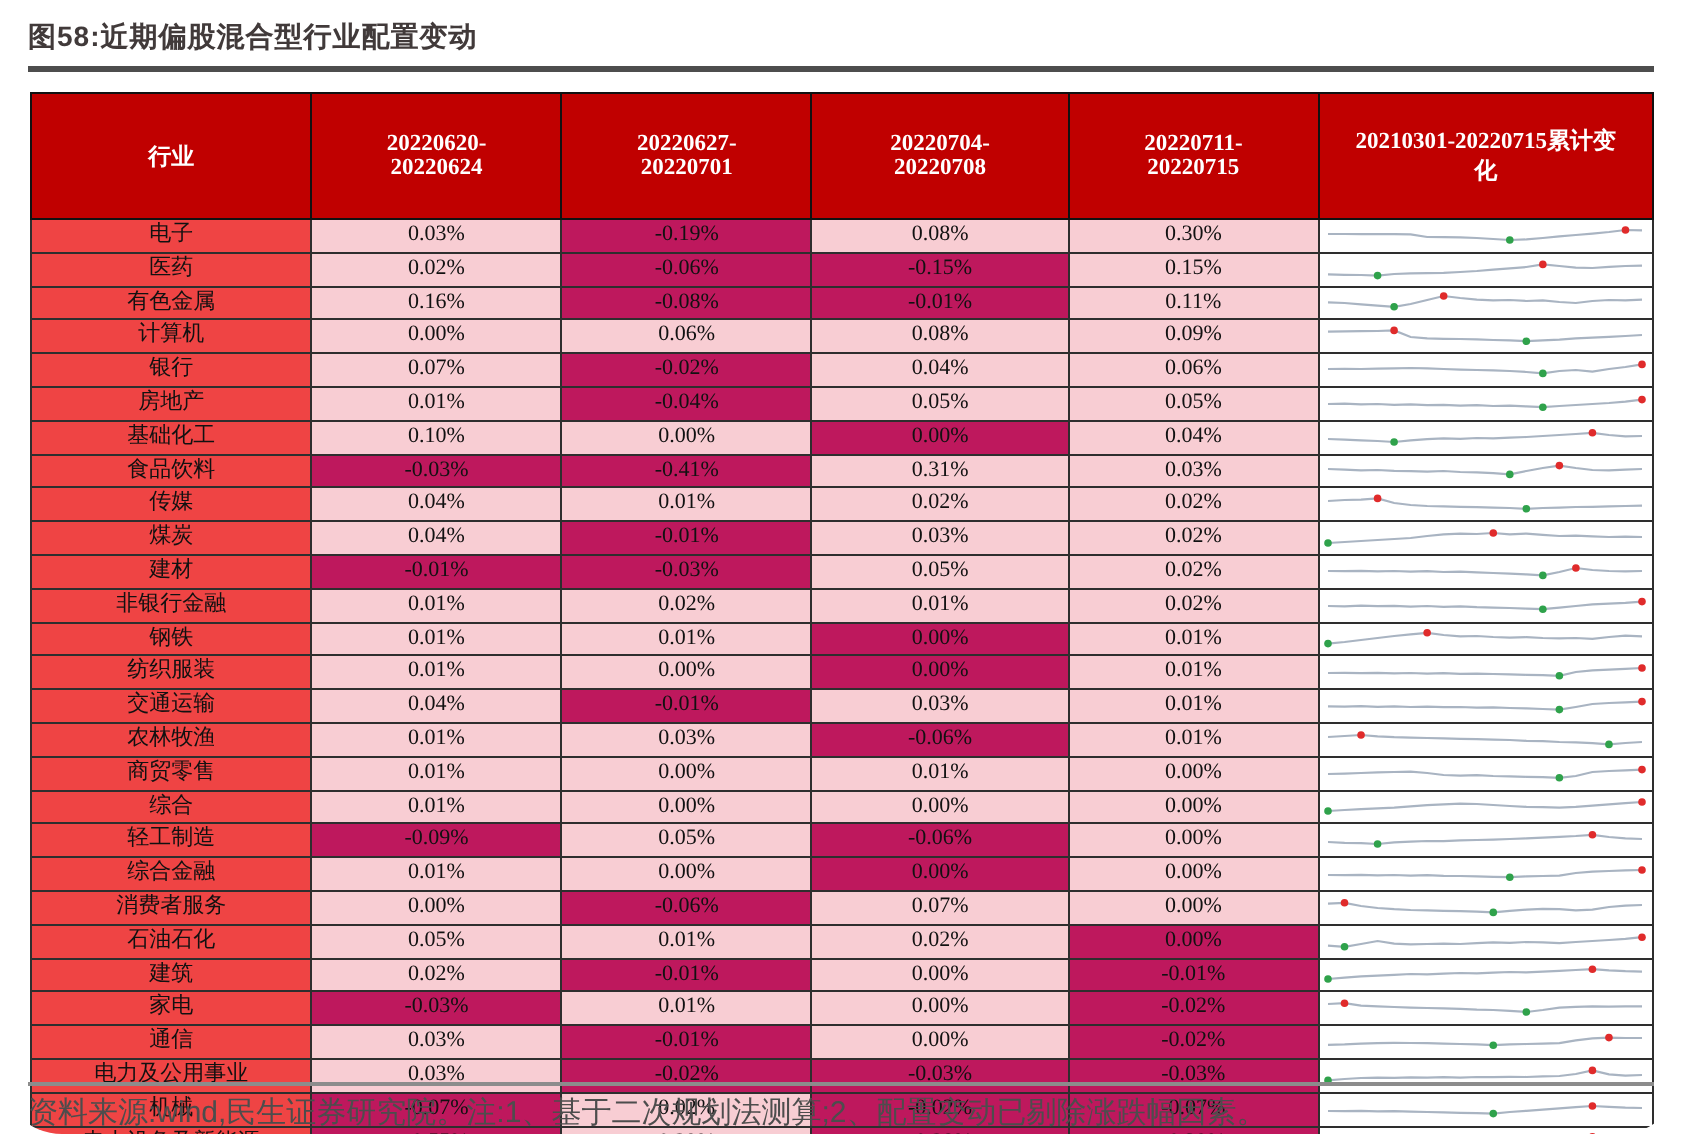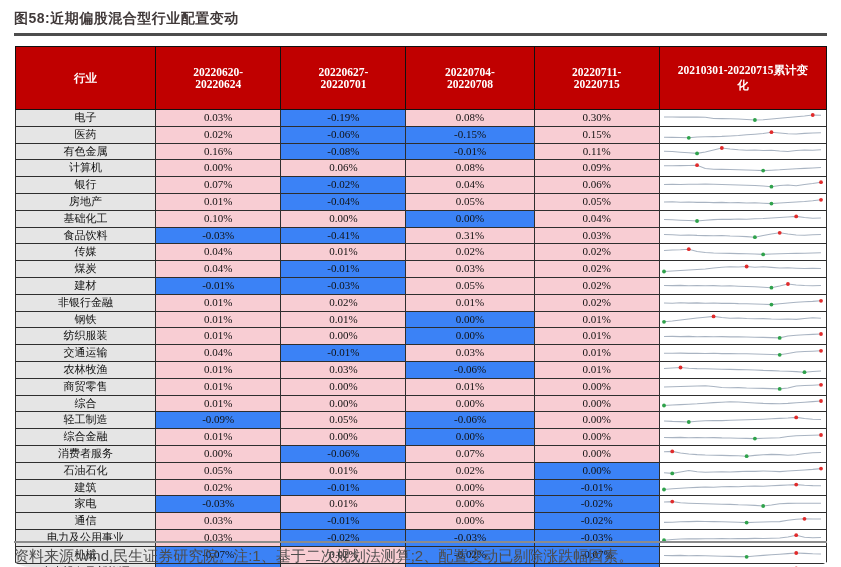--- a/index.html
+++ b/index.html
@@ -8,23 +8,23 @@
   .fig-title{position:absolute;left:14px;top:10px;font-size:14px;font-weight:bold;
         color:#413a3a;letter-spacing:0.5px;}
   .title-rule{position:absolute;left:14px;top:33px;width:813px;height:3px;background:#4d4d4d;}
   table.alloc{position:absolute;left:15px;top:46px;width:812px;border-collapse:collapse;
         table-layout:fixed;border:1.5px solid #111;}
   table.alloc th{background:#C00000;color:#ffffff;font-family:"Liberation Serif",serif;
         font-weight:bold;font-size:11.5px;height:17px;padding:16px;border:1px solid #111;}
   table.alloc td{font-family:"Liberation Serif",serif;font-size:11px;color:#111;
         text-align:center;height:15.8px;line-height:15.8px;padding:0;border:1px solid #2e2e2e;
         overflow:hidden;white-space:nowrap;}
-  td.ind{background:#e5e5e5;font-size:11px;}
+  td.ind{background:#ef4444;font-size:11px;}
   td.pos{background:#F8CDD3;}
-  td.neg{background:#3b82f6;}
+  td.neg{background:#be185d;}
   td.spark{background:#ffffff;padding:0;}
   td.spark svg{display:block;margin:0 auto;}
   .col-ind{width:140px;} .col-w1{width:125px;} .col-w2{width:125px;}
   .col-w3{width:128px;} .col-w4{width:125px;} .col-spark{width:167px;}
   .footer-rule{position:absolute;left:14px;top:541px;width:813px;height:2px;background:#8c8c8c;}
   .footer{position:absolute;left:14px;top:547px;font-size:15px;color:#4d4d4d;}
 </style>
 </head>
 <body>
 

